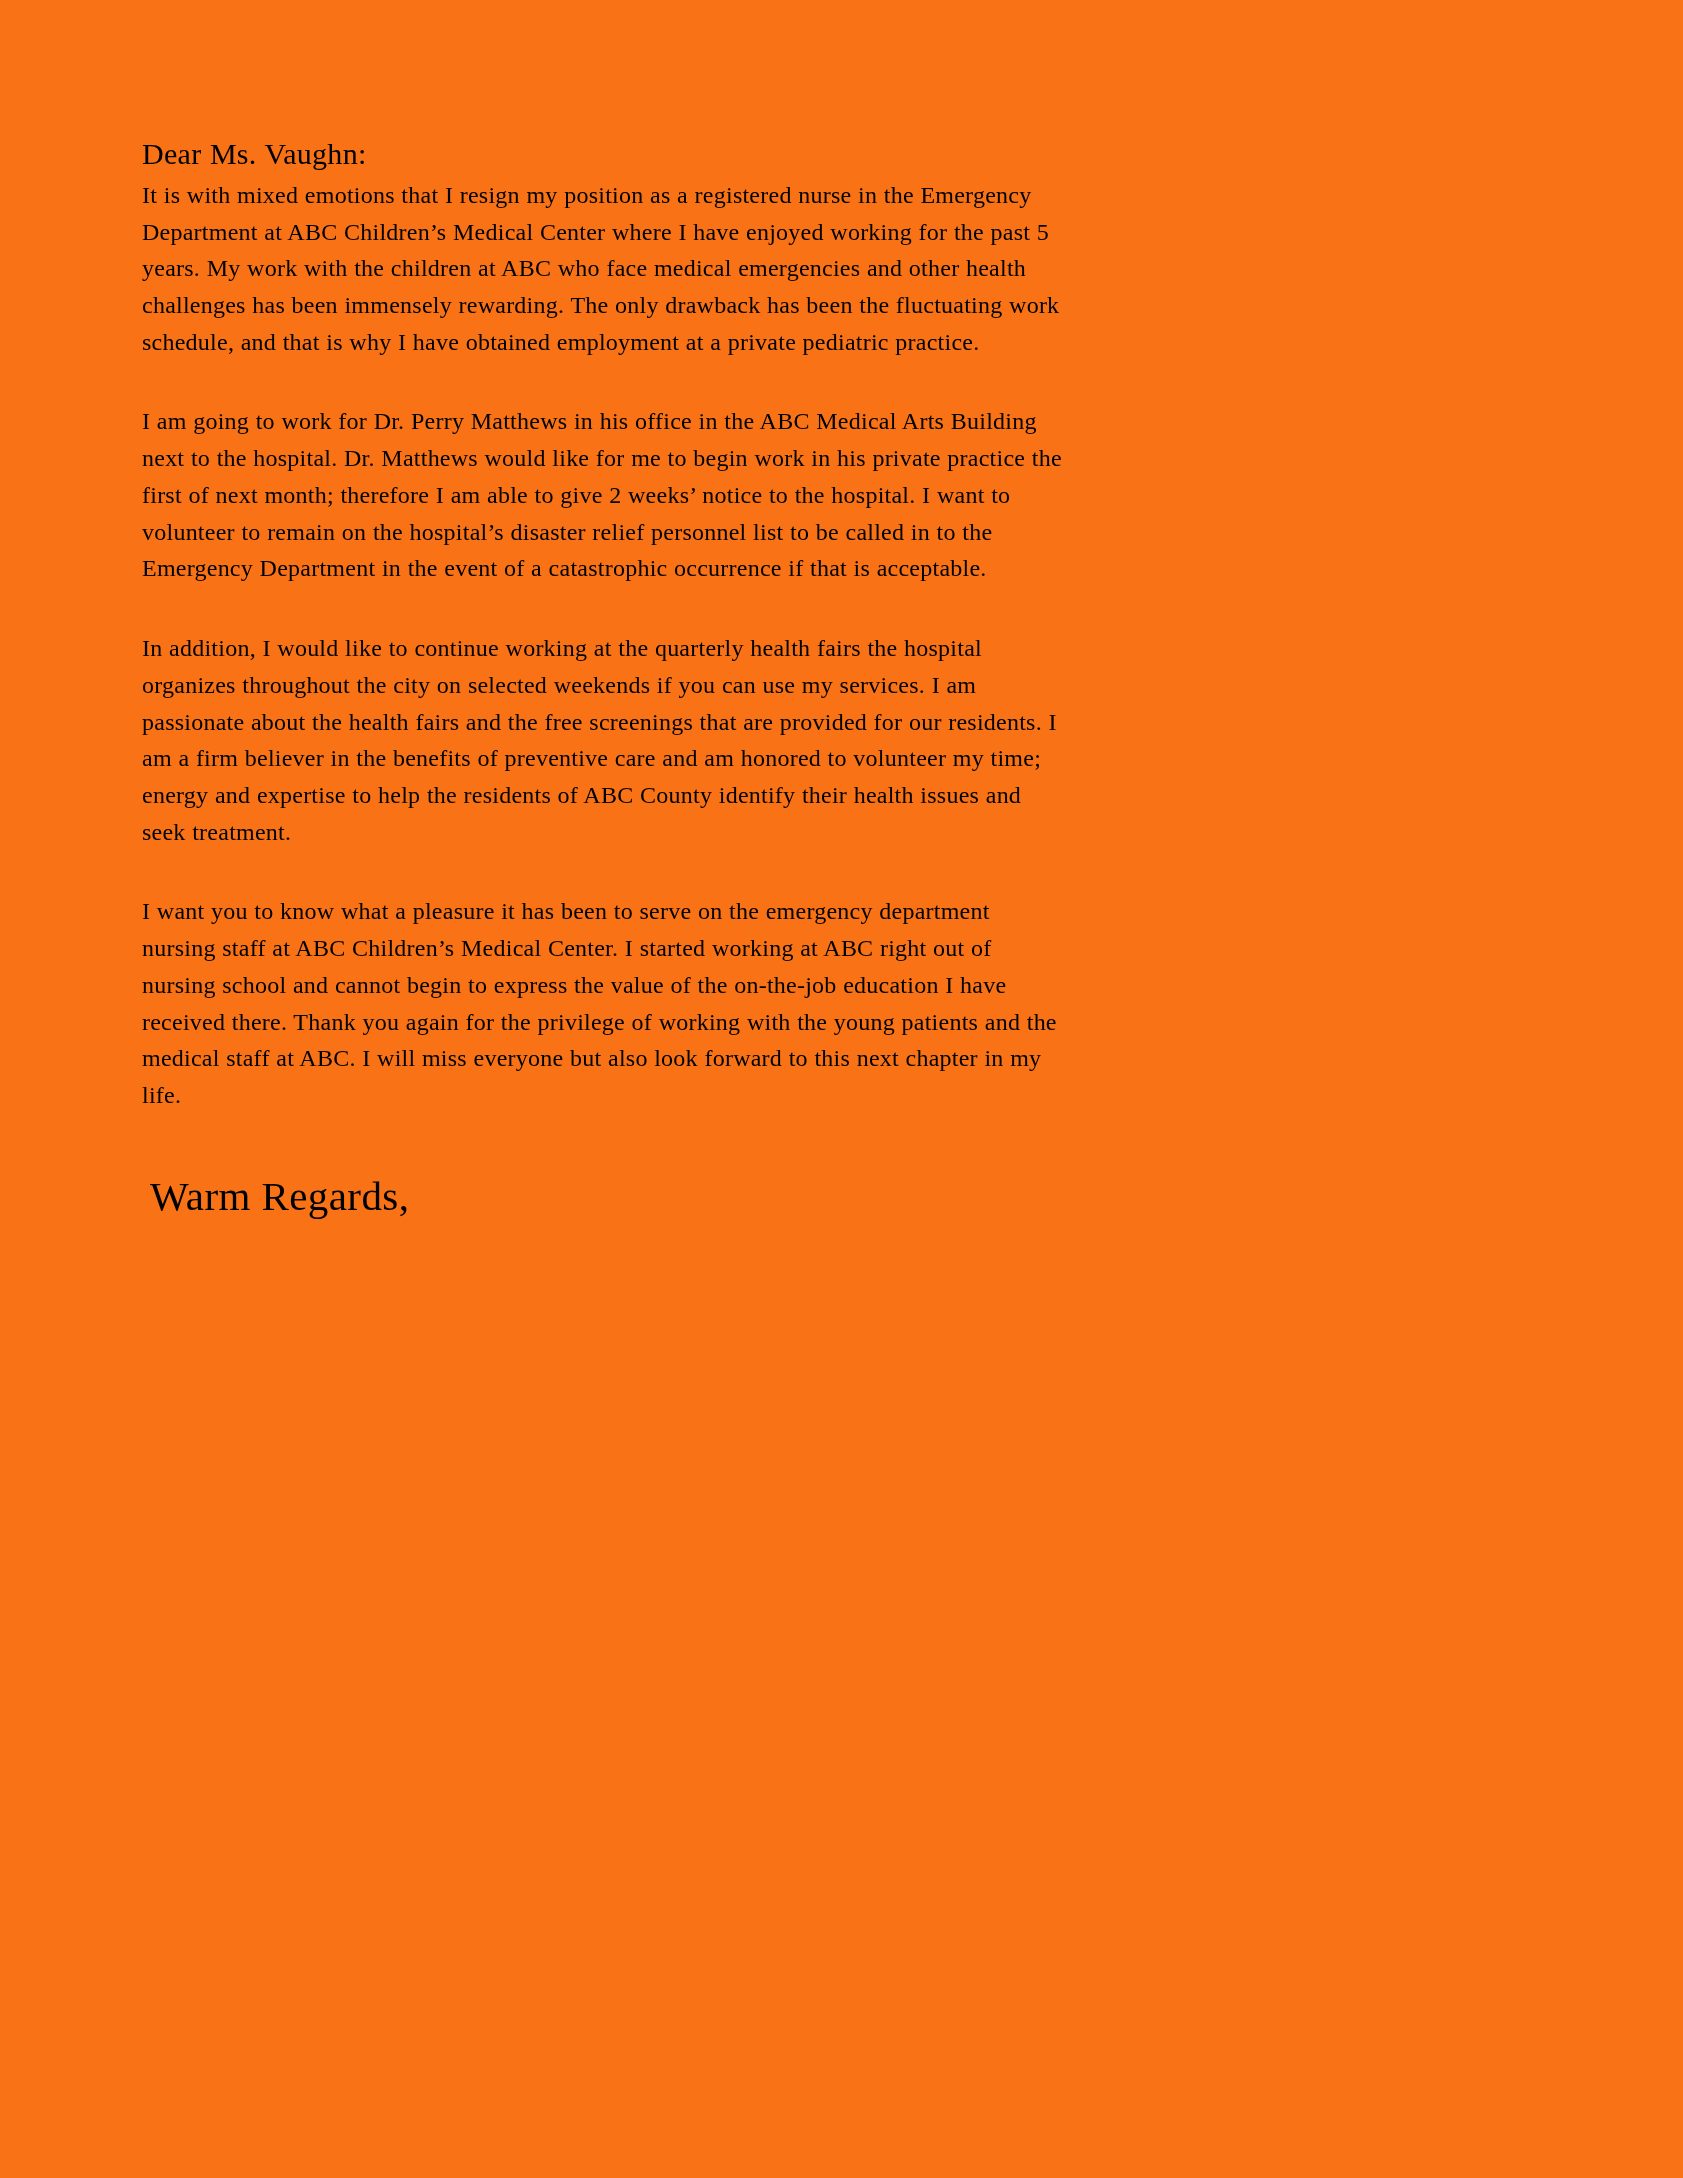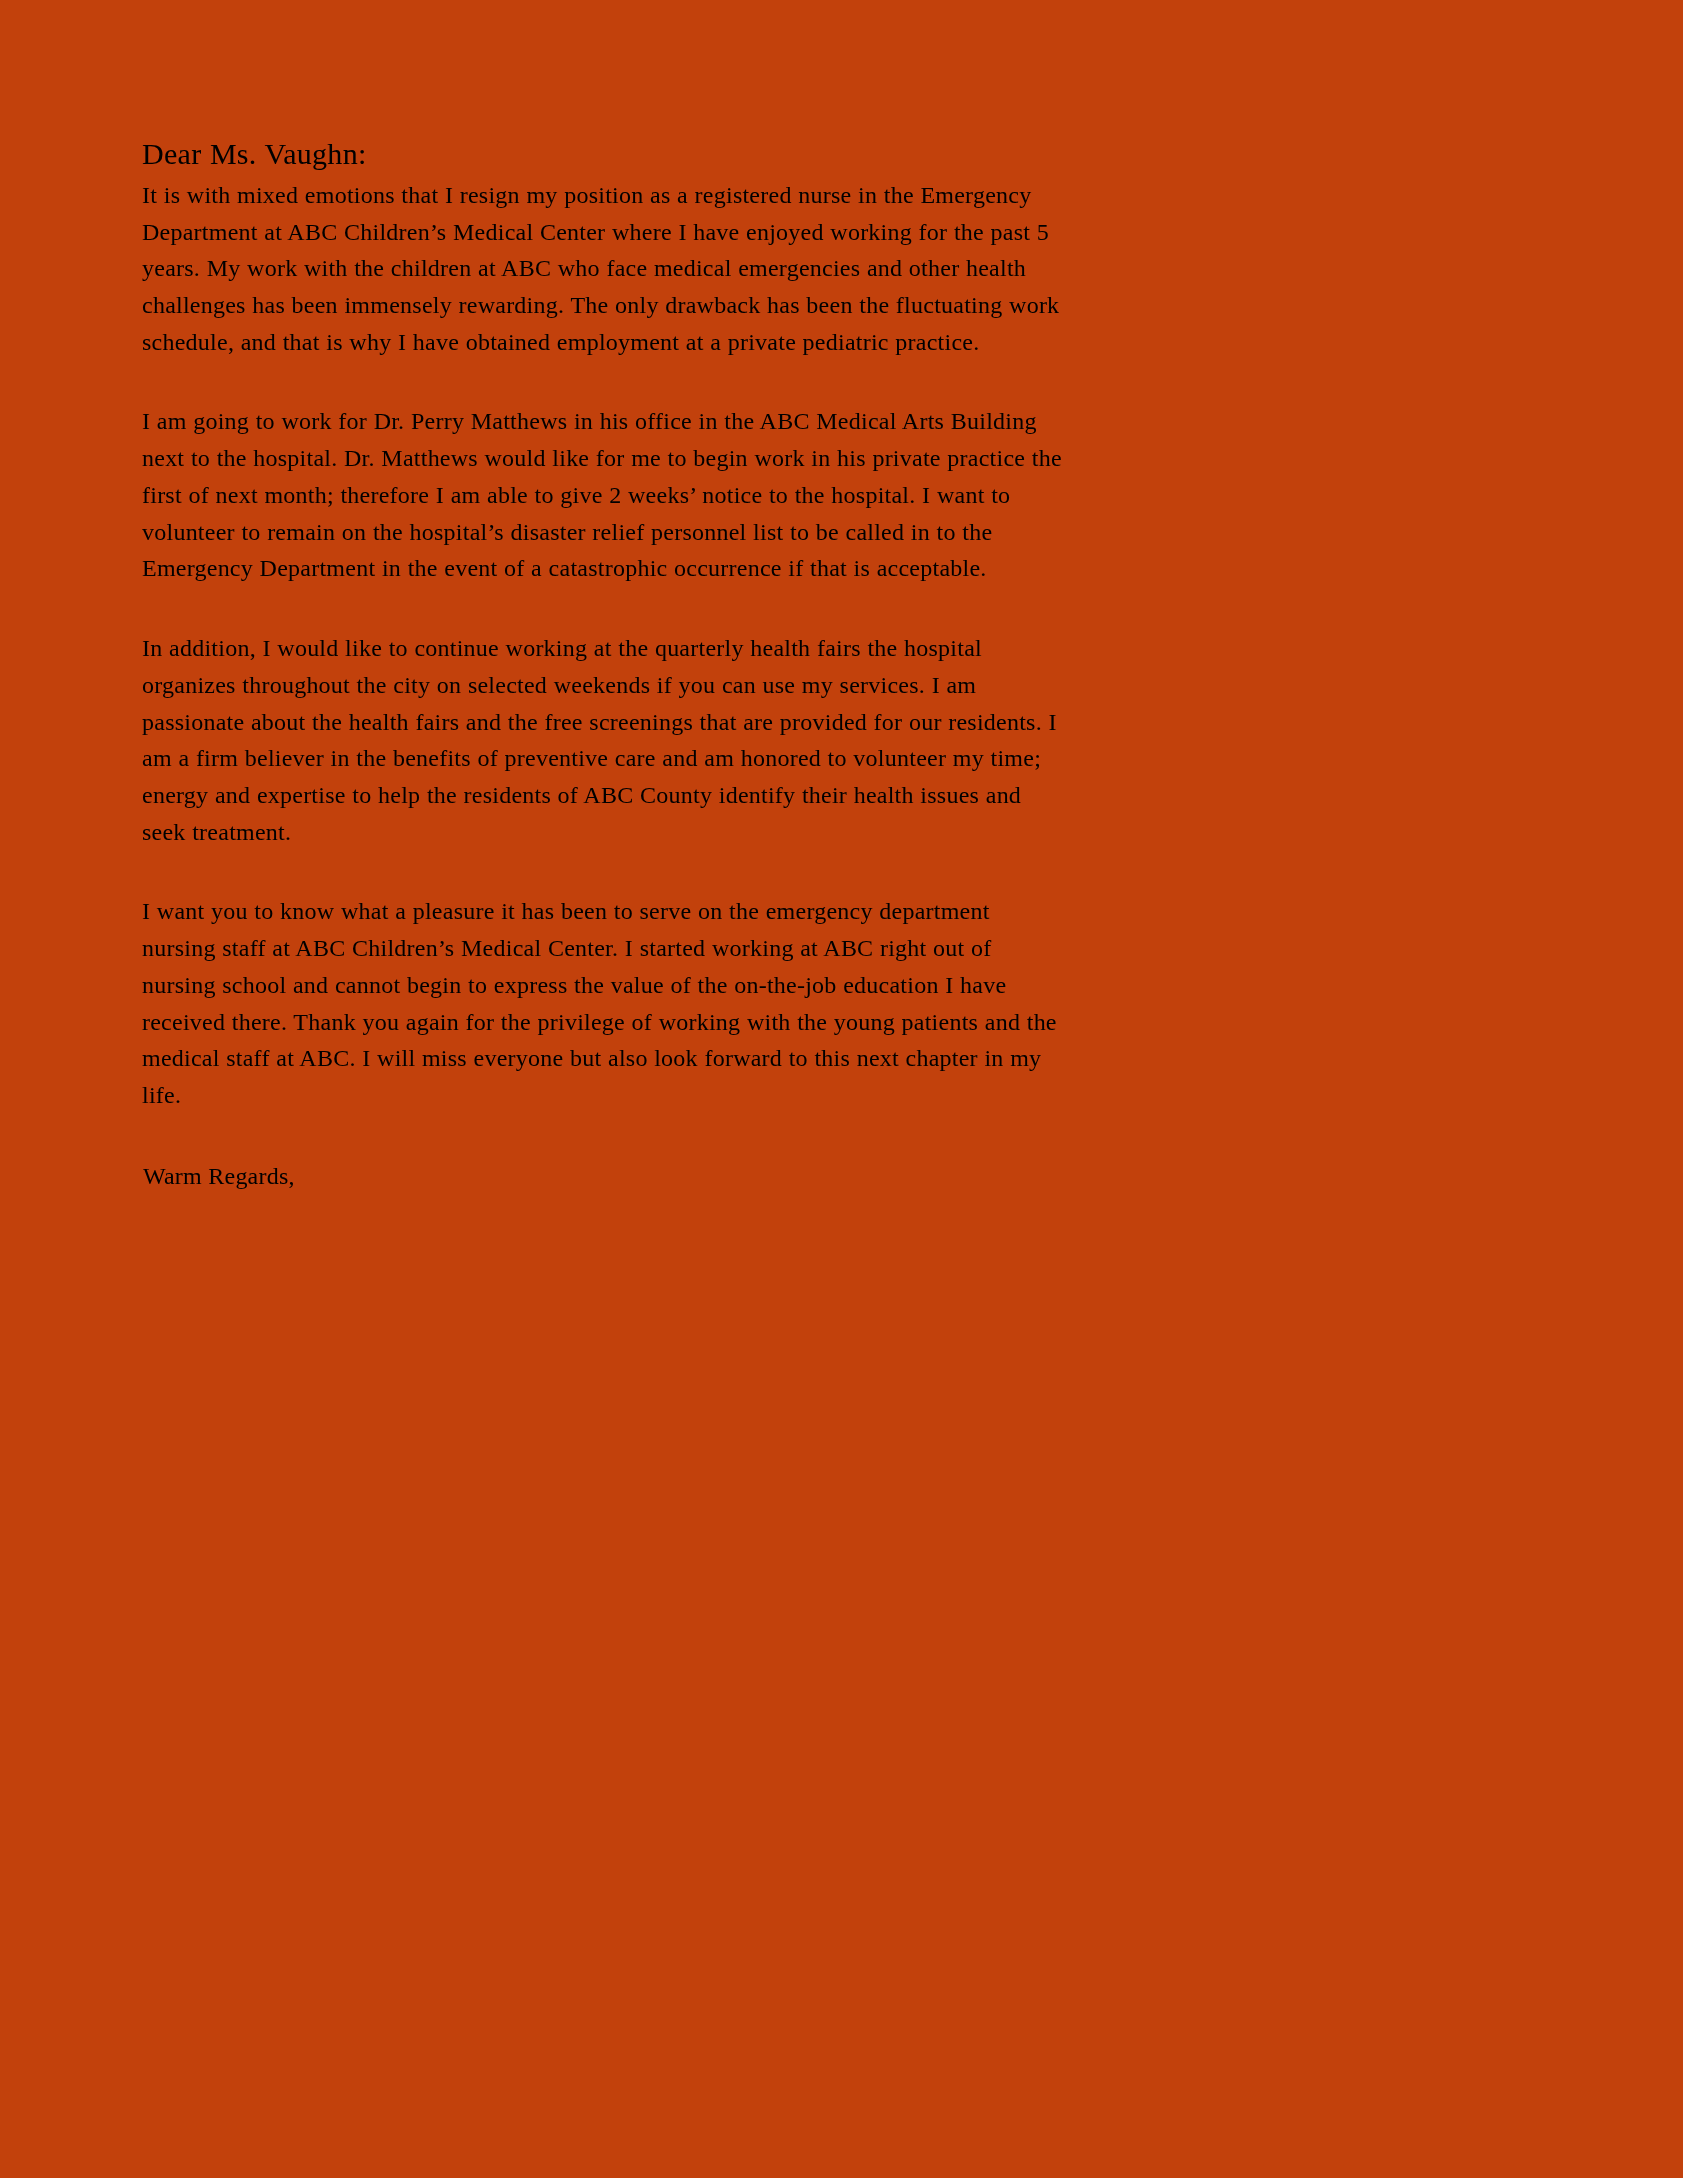--- a/index.html
+++ b/index.html
@@ -11,21 +11,21 @@
     width: 1683px;
     height: 2178px;
     font-family: "Liberation Serif", "DejaVu Serif", serif;
     color: #000000;
     overflow: hidden;
   }
   .page {
     position: relative;
     width: 1683px;
     height: 2178px;
-    background: #c2410c;
+    background: #f97316;
     box-sizing: border-box;
   }
   .letter-body {
     position: absolute;
     left: 142px;
     top: 131px;
     width: 923px;
   }
   .salutation {
     font-size: 30px;
@@ -42,24 +42,24 @@
     margin: 0;
     padding: 0;
     text-align: left;
     word-spacing: 0.015em;
     hyphens: none;
   }
   .para-gap {
     height: 43px;
   }
   .closing {
-    font-size: 24px;
+    font-size: 41px;
     line-height: 1.53;
     letter-spacing: 0.01em;
-    margin: 1px;
+    margin: 8px;
     text-align: left;
   }
 </style>
 </head>
 <body>
 
 <div class="page">
   <div class="letter-body">
 
     <p class="salutation">Dear Ms. Vaughn:</p>

